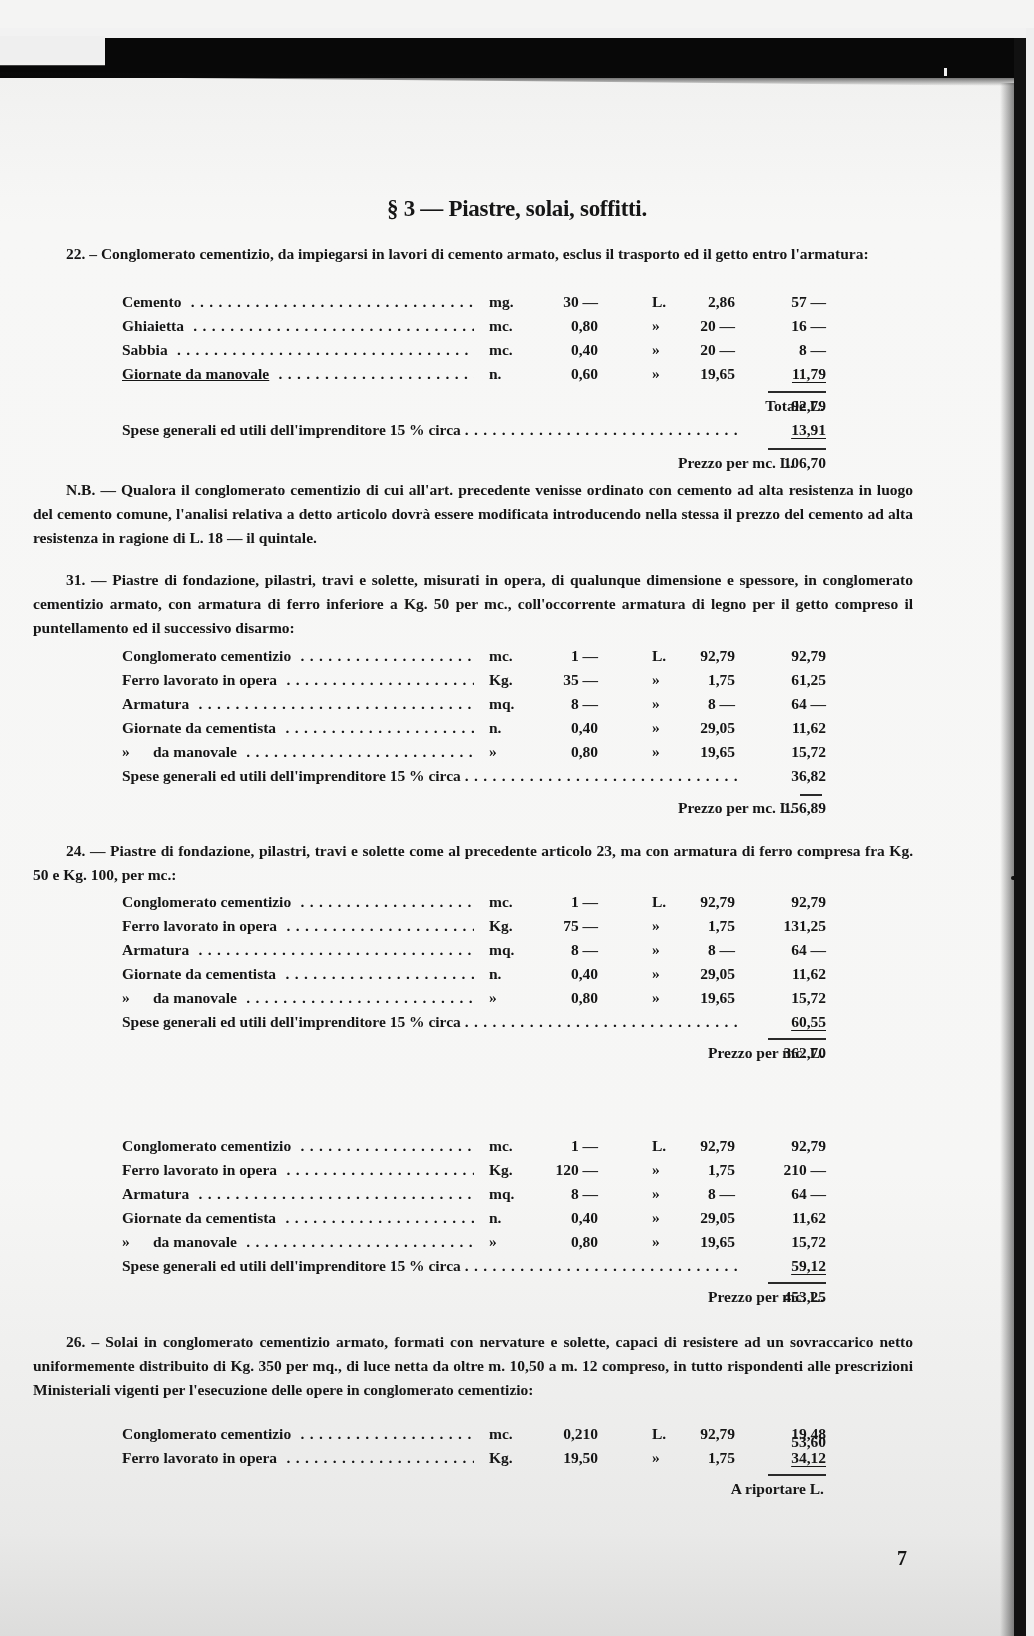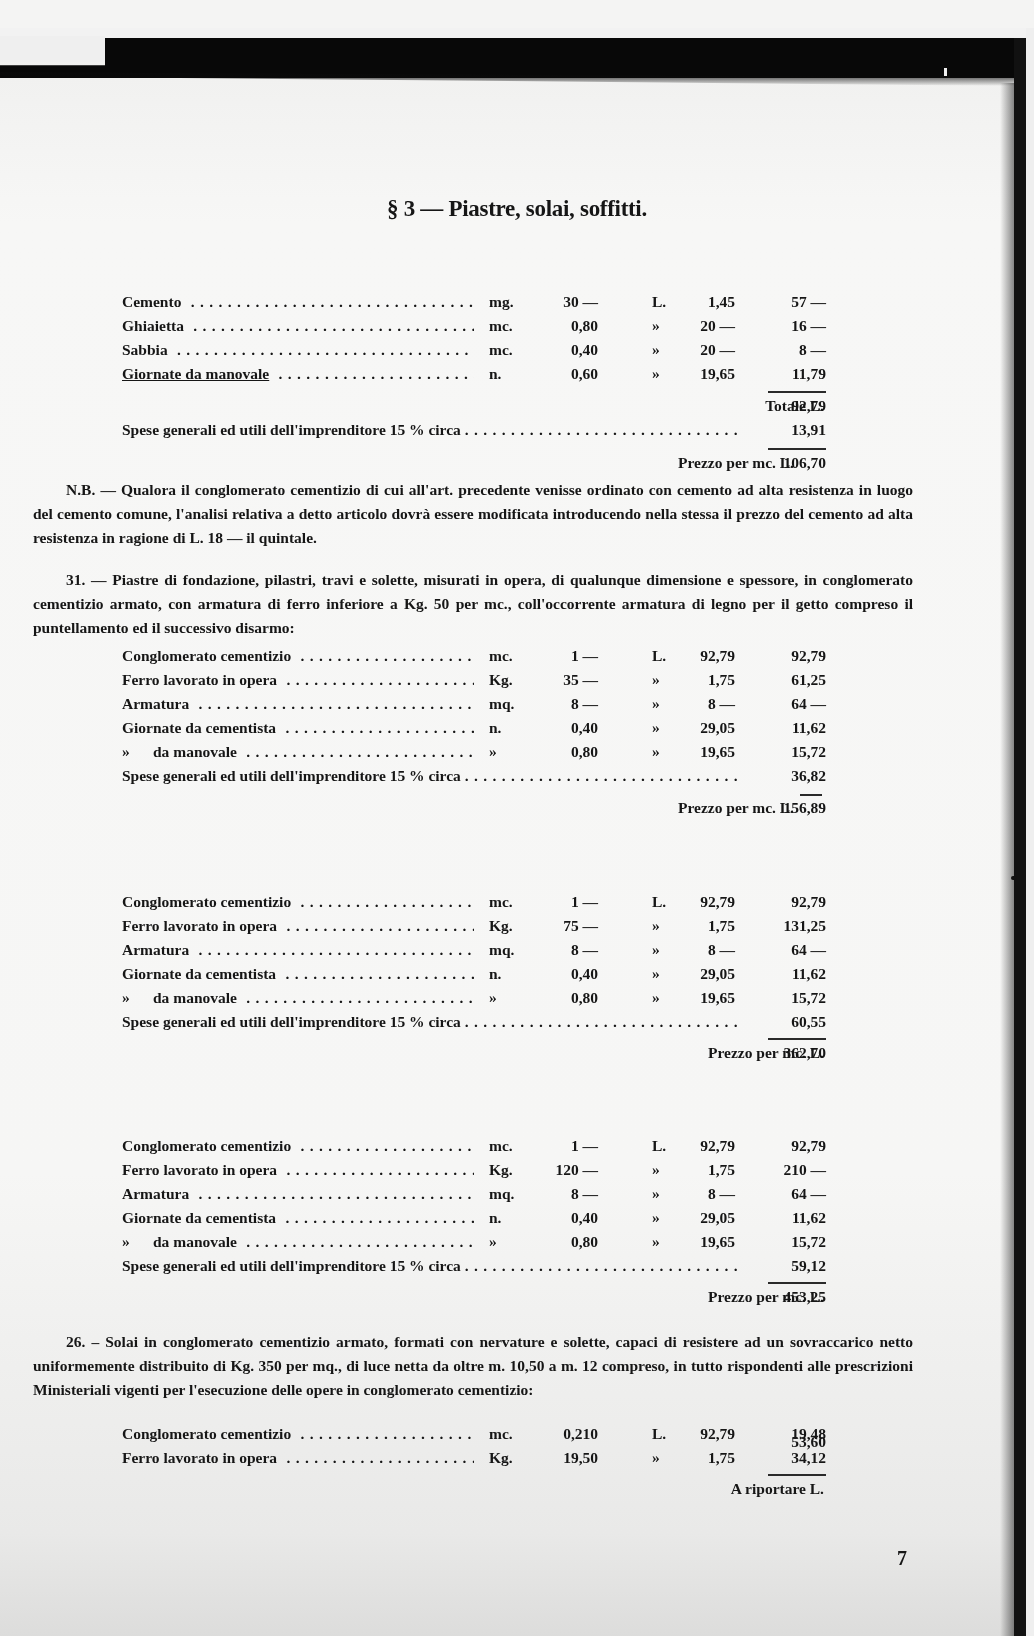--- a/index.html
+++ b/index.html
@@ -46,21 +46,21 @@
   }
   .para .indent { display: inline-block; width: 33px; }
   .row { position: absolute; height: 24px; font-size: 15.5px; font-weight: bold; line-height: 24px; white-space: nowrap; }
   .c-label { position: absolute; left: 0; overflow: hidden; white-space: nowrap; }
   .c-label .dots { letter-spacing: 5.4px; }
   .c-unit { position: absolute; }
   .c-qty  { position: absolute; text-align: right; }
   .c-cur  { position: absolute; }
   .c-price{ position: absolute; text-align: right; }
   .c-amt  { position: absolute; text-align: right; }
-  .u { text-underline-offset: 3px; }
+  .u { text-decoration: underline; text-underline-offset: 3px; }
   .rule { position: absolute; height: 2px; background: #2a2a2a; }
   .summary { position: absolute; font-size: 15.5px; font-weight: bold; line-height: 24px; white-space: nowrap; text-align: right; }
   .pagenum { position: absolute; left: 897px; top: 1519px; font-size: 20px; font-weight: bold; }
 </style>
 </head>
 <body>
 
 <div class="page">
   <div class="topbar-white"></div>
   <div class="topbar"></div>
@@ -69,27 +69,31 @@
   <div class="tick"></div>
   <div class="right-edge-inner"></div>
   <div class="right-edge"></div>
   <div class="smudge"></div>
   <div class="bottom-edge"></div>
   <div class="right-strip"></div>
   <div class="bottom-strip"></div>
 
   <div class="title">§ 3 — Piastre, solai, soffitti.</div>
 
+  <div class="para" style="top:214px;">
+    <span class="indent"></span><span>22.</span>
+    <span>– Conglomerato cementizio, da impiegarsi in lavori di cemento armato, esclus il trasporto ed il getto entro l'armatura:</span>
+  </div>
   <div id="a0-items">
       <div class="row" style="left: 0px; top: 262px; width: 1034px;">
         <span class="c-label" style="left: 122px; width: 352px;"><span style="white-space: pre;">Cemento</span><span class="dots"> ..................................</span></span>
         <span class="c-unit" style="left: 489px;">mg.</span>
         <span class="c-qty" style="left: 528px; width: 70px;">30 —</span>
         <span class="c-cur" style="left: 652px;">L.</span>
-        <span class="c-price" style="left: 665px; width: 70px;">1,45</span>
+        <span class="c-price" style="left: 665px; width: 70px;">2,86</span>
         <span class="c-amt" style="left: 746px; width: 80px;">57 —</span>
       </div>
       <div class="row" style="left: 0px; top: 286px; width: 1034px;">
         <span class="c-label" style="left: 122px; width: 352px;"><span style="white-space: pre;">Ghiaietta</span><span class="dots"> ..................................</span></span>
         <span class="c-unit" style="left: 489px;">mc.</span>
         <span class="c-qty" style="left: 528px; width: 70px;">0,80</span>
         <span class="c-cur" style="left: 652px;">»</span>
         <span class="c-price" style="left: 665px; width: 70px;">20 —</span>
         <span class="c-amt" style="left: 746px; width: 80px;">16 —</span>
       </div>
@@ -173,20 +177,24 @@
       </div>
     </div>
   <div class="row" style="left:122px; top:736px;">
     <span class="c-label" style="width:642px;"><span>Spese generali ed utili dell'imprenditore 15 % circa</span> <span class="dots">..............................</span></span>
   </div>
   <div class="summary" style="left:760px; width:66px; top:736px;">36,82</div>
   <div class="rule" style="left:800px; top:766px; width:22px;"></div>
   <div class="summary" style="right:240px; top:768px;">Prezzo per mc. L.</div>
   <div class="summary" style="left:760px; width:66px; top:768px;">156,89</div>
 
+  <div class="para" style="top:811px;">
+    <span class="indent"></span><span>24.</span>
+    <span>— Piastre di fondazione, pilastri, travi e solette come al precedente articolo 23, ma con armatura di ferro compresa fra Kg. 50 e Kg. 100, per mc.:</span>
+  </div>
   <div id="a2-items">
       <div class="row" style="left: 0px; top: 862px; width: 1034px;">
         <span class="c-label" style="left: 122px; width: 352px;"><span style="white-space: pre;">Conglomerato cementizio</span><span class="dots"> ..................................</span></span>
         <span class="c-unit" style="left: 489px;">mc.</span>
         <span class="c-qty" style="left: 528px; width: 70px;">1 —</span>
         <span class="c-cur" style="left: 652px;">L.</span>
         <span class="c-price" style="left: 665px; width: 70px;">92,79</span>
         <span class="c-amt" style="left: 746px; width: 80px;">92,79</span>
       </div>
       <div class="row" style="left: 0px; top: 886px; width: 1034px;">

